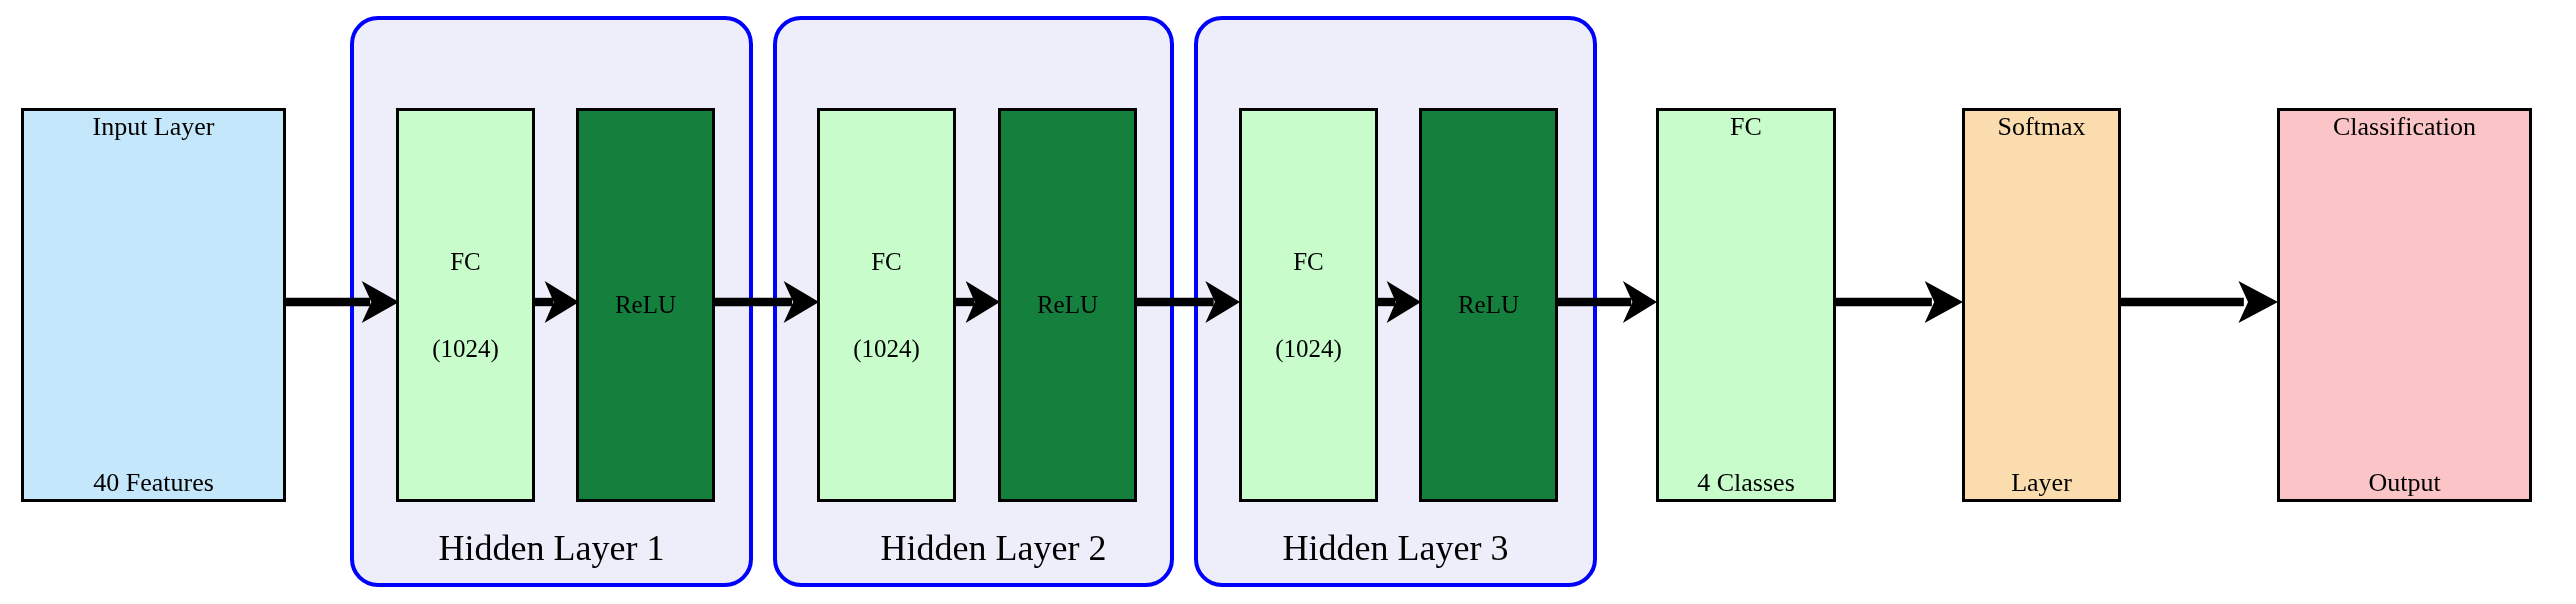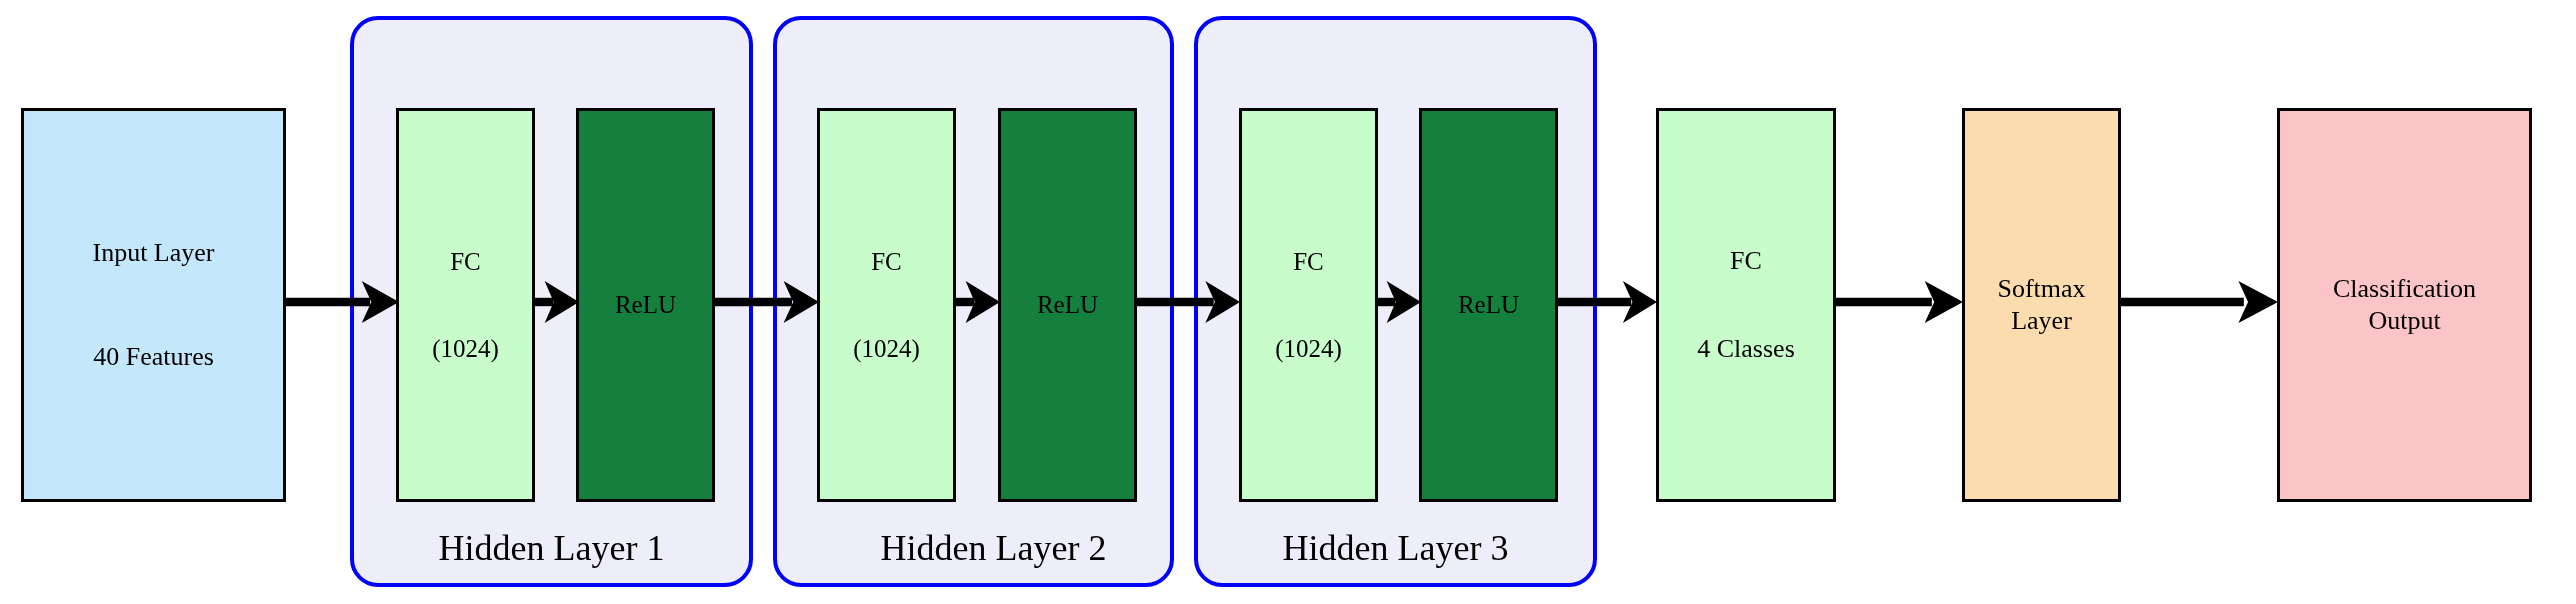--- a/index.html
+++ b/index.html
@@ -57,21 +57,21 @@
 
   
   .arrow {
     position: absolute;
     height: 66px;
     pointer-events: none;
   }
   .arrow svg { display: block; width: 100%; height: 100%; }
 
   
-  .fs-big   { font-size: 26px; }
+  .fs-big   { font-size: 26px; justify-content: space-between; }
   .fs-mid   { font-size: 25px; }
   .fs-grp   { font-size: 36px; }
   .gap-lg   { height: 71px; }
   .gap-sm   { height: 55px; }
 </style>
 </head>
 <body>
 
 <div id="diagram-root">
 

